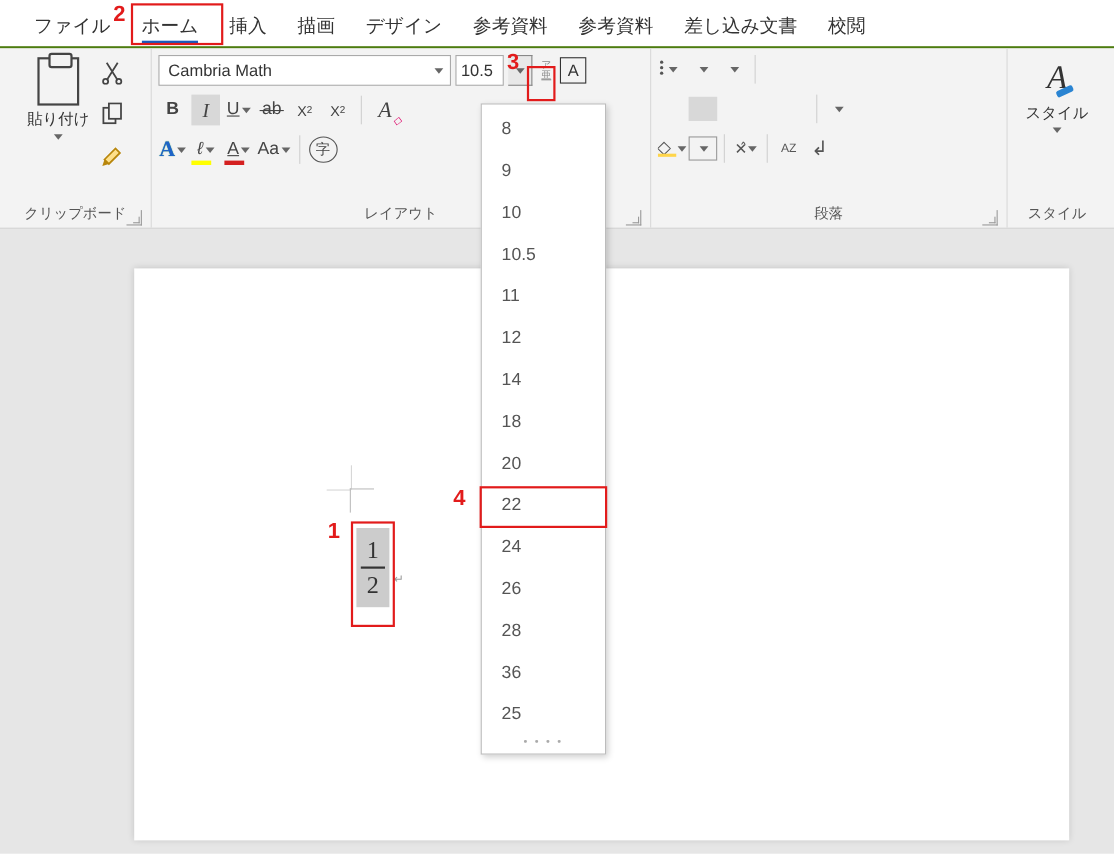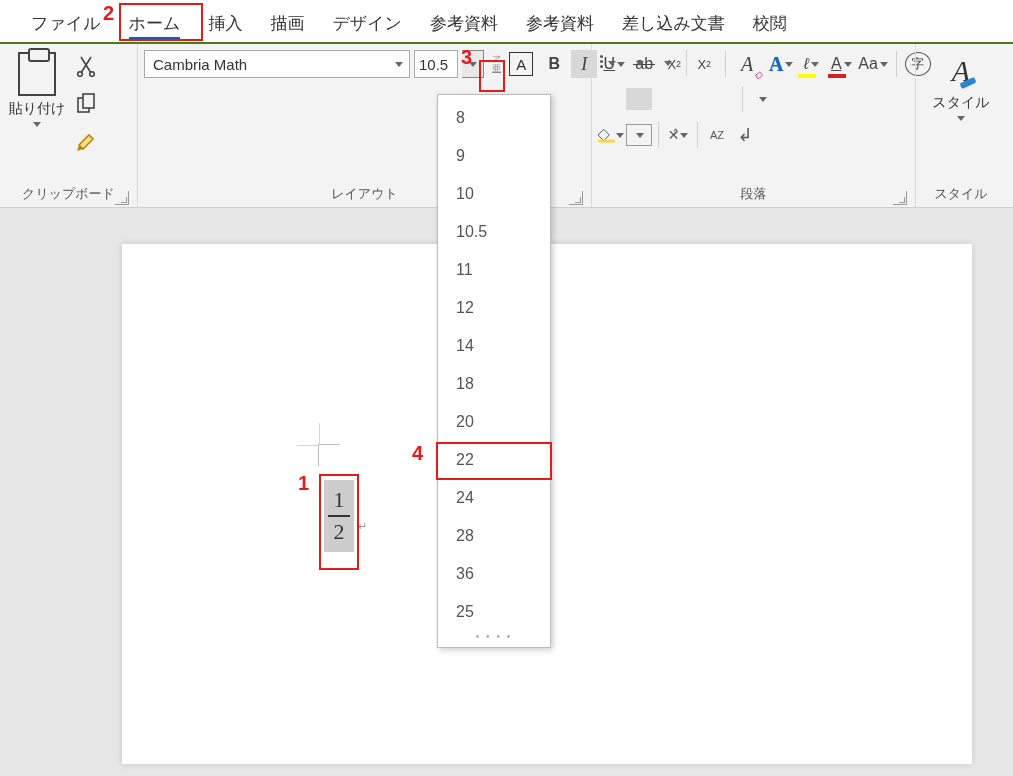--- a/index.html
+++ b/index.html
@@ -70,29 +70,29 @@
   .dlg-launcher::after{
     content:"";
     position:absolute;
     right:1px; bottom:1px;
     width:5px;height:5px;
     border-right:1px solid #9a9a9a;
     border-bottom:1px solid #9a9a9a;
   }
 
   
-  .clip-col1 { display:flex; flex-direction:column; align-items:center; width:62px; }
+  .clip-col1 { display:flex; flex-direction:column; align-items:center; width:62px;margin-left:16px; }
   .paste-icon { width:38px; height:44px; border:2px solid #444; position:relative; margin-top:2px;}
   .paste-icon::before{content:"";position:absolute;top:-6px;left:8px;width:18px;height:10px;border:2px solid #444;border-radius:3px;background:#f3f3f3;}
   .paste-label { margin-top:4px; font-size:14px; }
   .clip-col2 { display:flex; flex-direction:column; gap:10px; padding-top:2px; margin-left:4px;}
   .ico { width:28px;height:28px; display:flex;align-items:center;justify-content:center;color:#444;}
 
   
-  .font-col { display:flex; flex-direction:row; gap:8px; }
+  .font-col { display:flex; flex-direction:column; gap:8px; }
   .font-row { display:flex; align-items:center; gap:4px; }
   .font-name {
     width: 266px; height: 28px;
     border:1px solid #aaa; background:#fff;
     display:flex; align-items:center; justify-content:space-between;
     padding: 0 6px 0 8px;
     font-size:15px;
   }
   .font-size-box {
     width:44px; height:28px;
@@ -415,20 +415,21 @@
   <div class="size-opt">9</div>
   <div class="size-opt">10</div>
   <div class="size-opt">10.5</div>
   <div class="size-opt">11</div>
   <div class="size-opt">12</div>
   <div class="size-opt">14</div>
   <div class="size-opt">18</div>
   <div class="size-opt">20</div>
   <div class="size-opt">22</div>
   <div class="size-opt">24</div>
+  <div class="size-opt">26</div>
   <div class="size-opt">28</div>
   <div class="size-opt">36</div>
   <div class="size-opt">25</div>
   <div class="dots">• • • •</div>
 </div>
 
 <div class="ann-num" style="left:103px;top:2px">2</div>
 <div class="ann-box" style="left:119px;top:3px;width:84px;height:38px"></div>
 
 <div class="ann-num" style="left:461px;top:46px">3</div>

